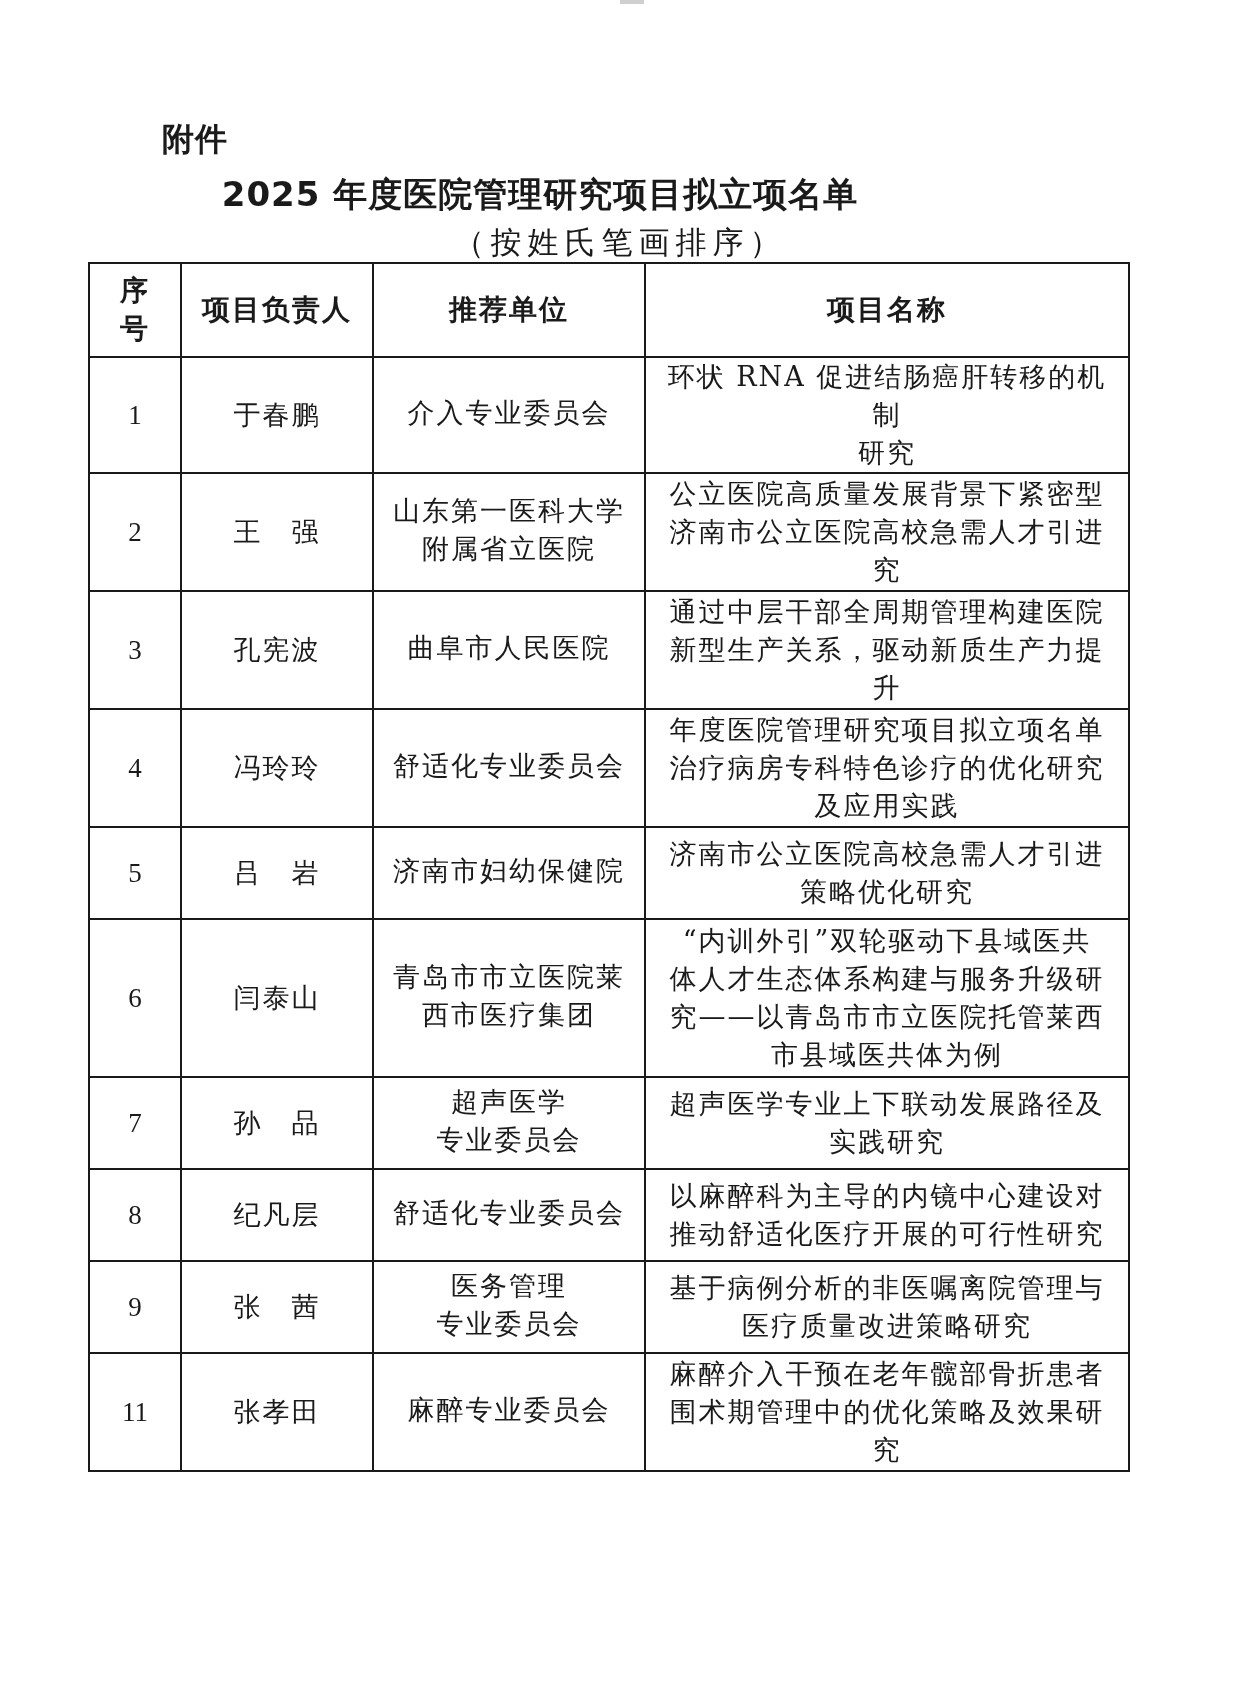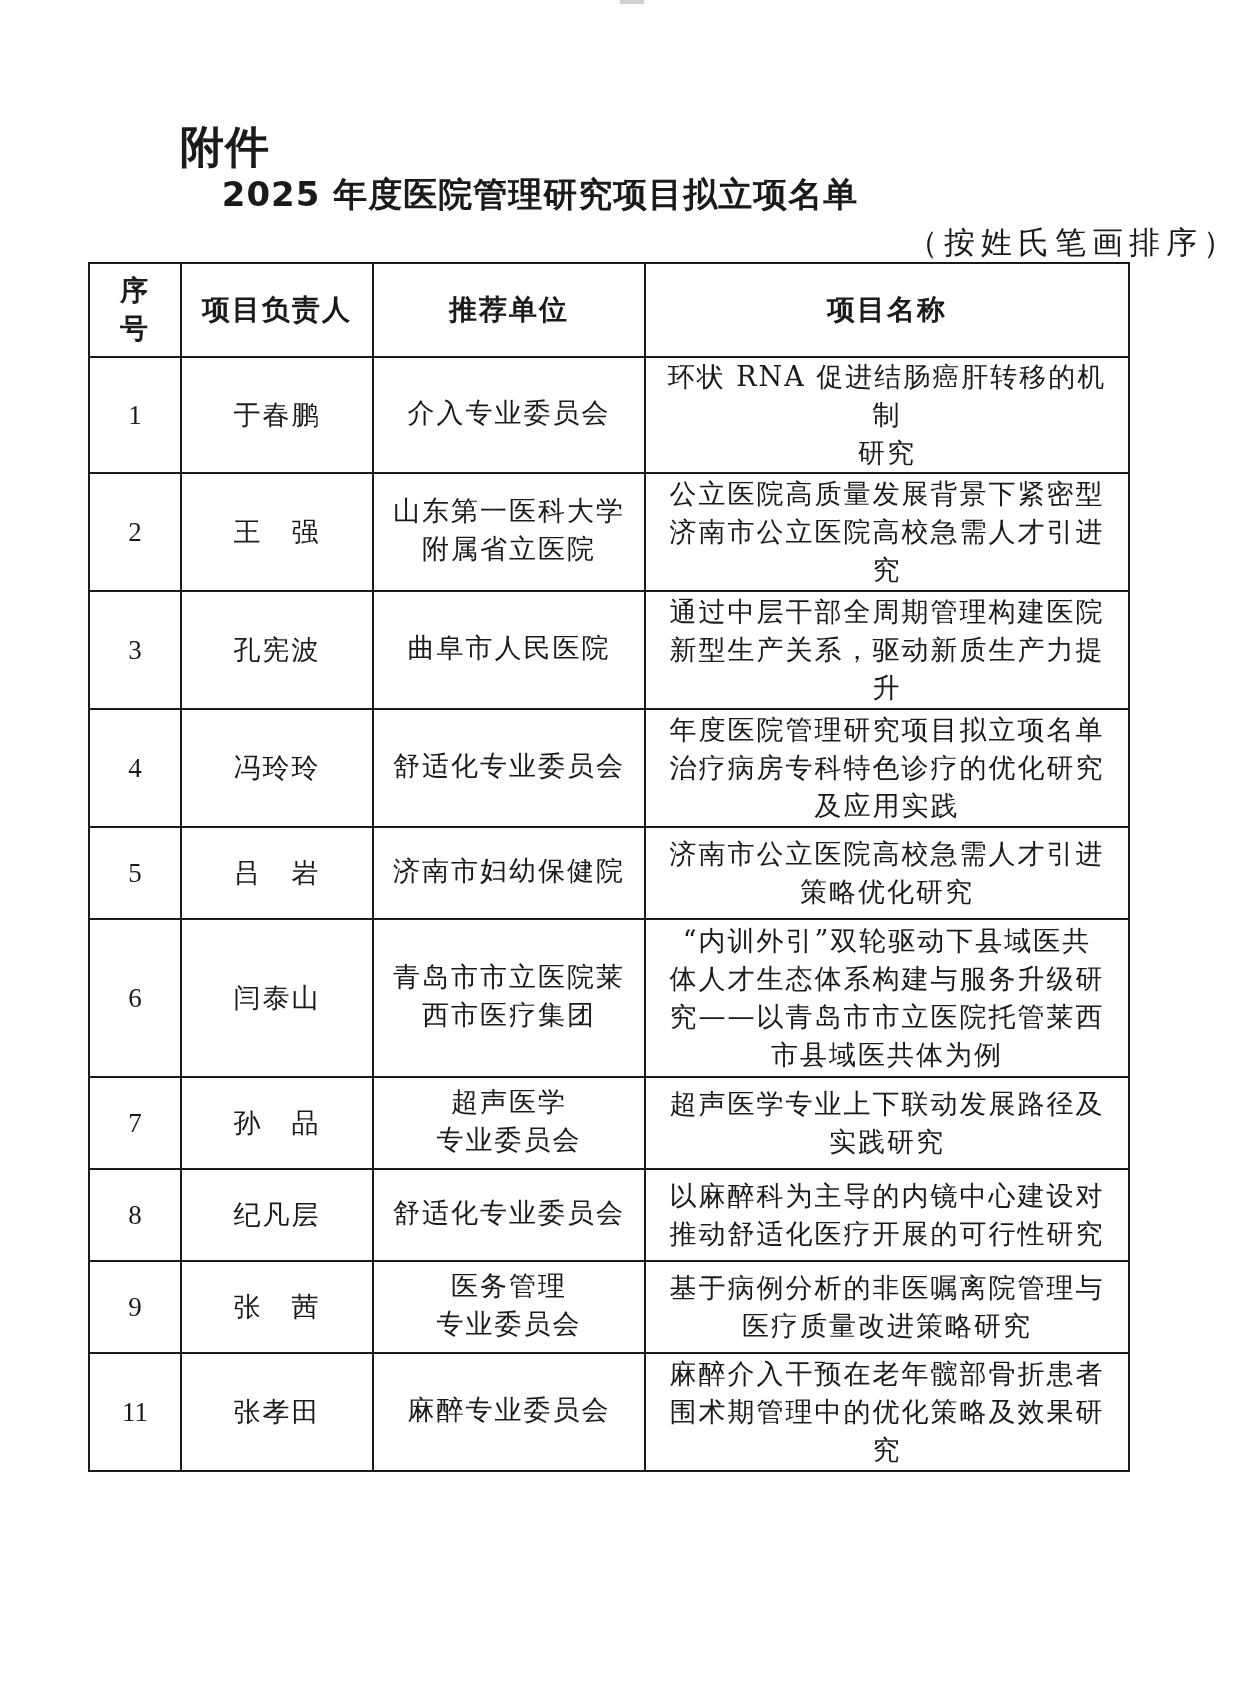--- a/index.html
+++ b/index.html
@@ -18,44 +18,44 @@
     .page-mark {
       position: absolute;
       left: 620px;
       top: 0;
       width: 24px;
       height: 4px;
       background: #cfcfcf;
     }
     .attachment-label {
       position: absolute;
-      left: 180px;
+      left: 162px;
       top: 118px;
       font-family: "DejaVu Sans", "Liberation Sans", sans-serif;
       font-weight: bold;
-      font-size: 44px;
+      font-size: 32px;
       letter-spacing: 1px;
     }
     .doc-title {
       position: absolute;
       left: 0;
       width: 1080px;
       top: 172px;
       text-align: center;
       font-family: "DejaVu Sans", "Liberation Sans", sans-serif;
       font-weight: bold;
       font-size: 34px;
       letter-spacing: 1px;
     }
     .doc-subtitle {
       position: absolute;
       left: 0;
       width: 1240px;
       top: 222px;
-      text-align: right;
+      text-align: center;
       font-size: 31px;
       letter-spacing: 6px;
     }
     table.project-table {
       position: absolute;
       left: 88px;
       top: 262px;
       width: 1040px;
       border-collapse: collapse;
       table-layout: fixed;

